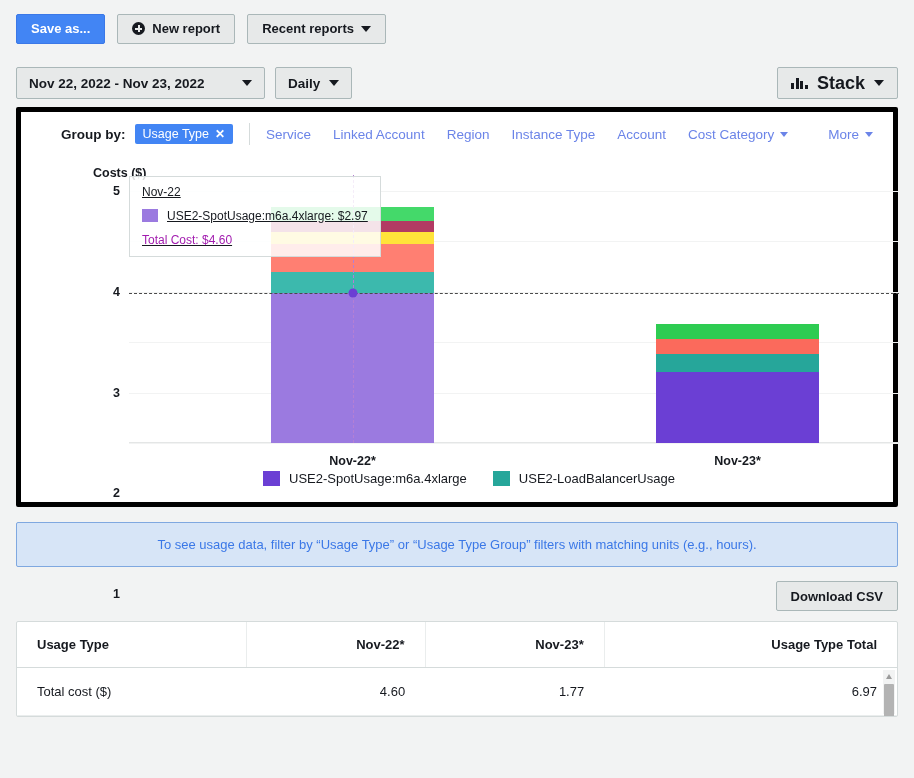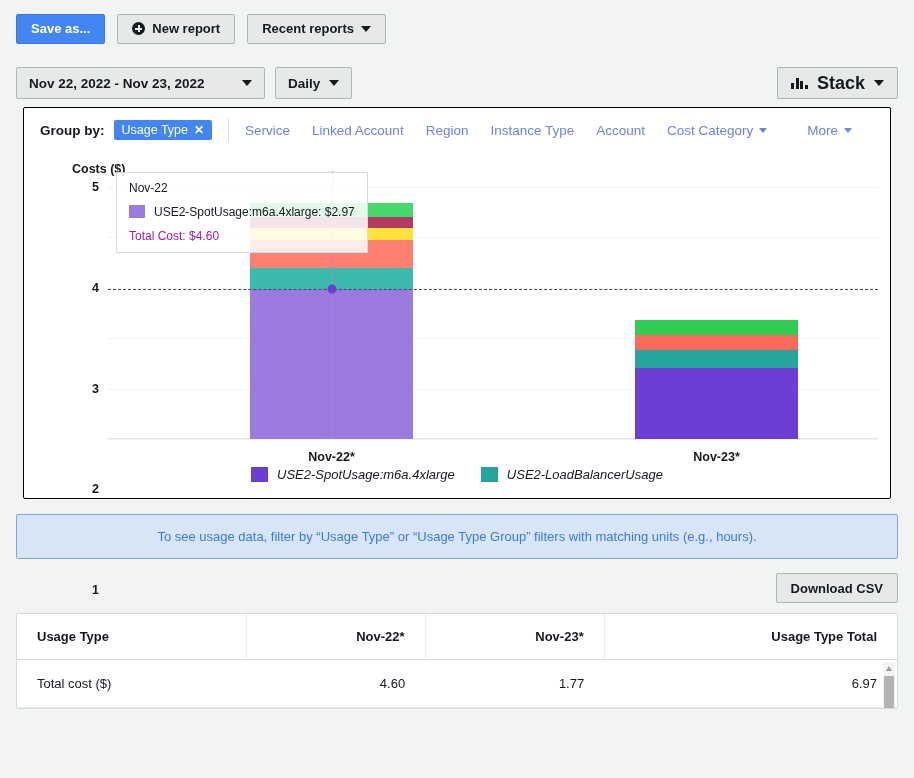--- a/index.html
+++ b/index.html
@@ -110,24 +110,25 @@
     padding: 0 13px;
     font-size: 18px;
     font-weight: bold;
     cursor: pointer;
   }
   .bars-icon { display: inline-flex; align-items: flex-end; gap: 1.5px; height: 12px; }
   .bars-icon i { width: 3px; background: #16191f; display: block; }
 
   
   .card {
-    margin: 0 23px;
+    margin: 0 16px;
     background: #ffffff;
-    border: 1px solid #000000;
-    border-radius: 2px;
+    border: 5px solid #000000;
+    border-radius: 2px;
+    padding-left: 24px;
   }
   .groupby-row {
     display: flex;
     align-items: center;
     gap: 0px;
     padding: 11px 16px 10px 16px;
     font-size: 13.5px;
     flex-wrap: nowrap;
   }
   .groupby-label { font-weight: bold; margin-right: 9px; white-space: nowrap; }
@@ -240,21 +241,20 @@
     z-index: 5;
   }
   .tt-date { margin-bottom: 11px; color: #16191f; }
   .tt-row { display: flex; align-items: center; gap: 9px; margin-bottom: 12px; }
   .tt-sw { width: 16px; height: 13px; background: #9b7ae0; display: block; }
   .tt-total { color: #a21caf; }
 
   
   .legend {
     padding: 10px 0 16px 0;
-    font-style: italic;
   }
   .legend-row {
     display: flex;
     justify-content: center;
     align-items: center;
     gap: 26px;
     margin-bottom: 14px;
     flex-wrap: nowrap;
   }
   .legend-row:last-child { margin-bottom: 0; }
@@ -435,21 +435,21 @@
         <div class="bar" style="left: 527px; width: 163px;">
           <div class="seg" title="USE2-SpotUsage:m6a.4xlarge" style="height: 70.56px; background: rgb(107, 63, 212);"></div>
           <div class="seg" title="USE2-LoadBalancerUsage" style="height: 18.648px; background: rgb(38, 166, 154);"></div>
           <div class="seg" title="USE2-EBS:VolumeUsage.gp3" style="height: 15.12px; background: rgb(251, 106, 92);"></div>
           <div class="seg" title="Others" style="height: 15.12px; background: rgb(46, 204, 82);"></div>
           <div class="xtick" style="left: 81.5px;">Nov-23*</div>
         </div>
         <div class="hover-hline" style="top: 102.312px;"></div>
         <div class="hover-line" style="left: 223.5px;"></div>
         <div class="hover-dot" style="left: 223.5px; top: 102.312px;"></div>
-        <div class="tooltip" style="left: 8px; top: -15px;">
+        <div class="tooltip" style="left: 0px; top: -15px; text-decoration: underline;">
           <div class="tt-date">Nov-22</div>
           <div class="tt-row">
             <span class="tt-sw" style="background: rgb(155, 122, 224);"></span>
             <span>USE2-SpotUsage:m6a.4xlarge: $2.97</span>
           </div>
           <div class="tt-total">Total Cost: $4.60</div>
         </div>
       </div>
   </div>
 

